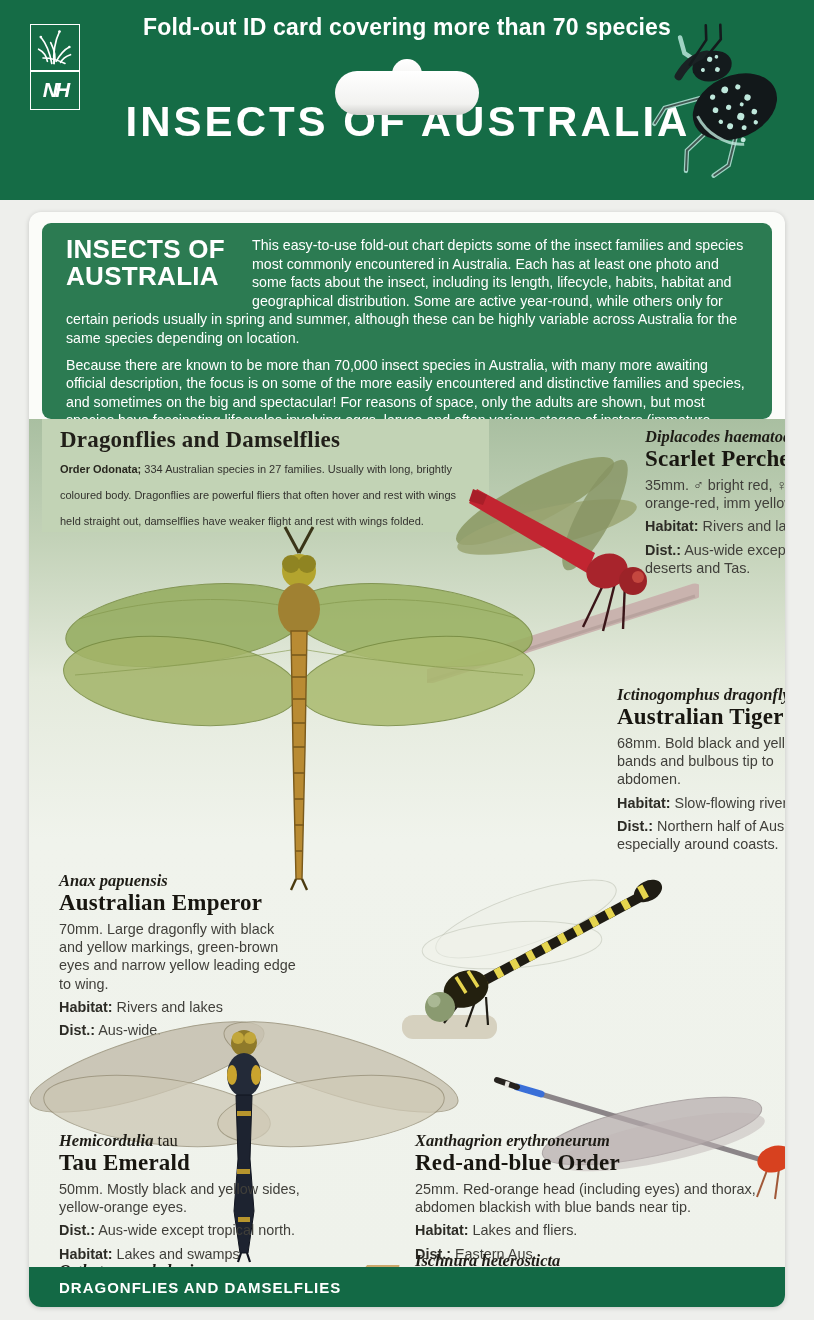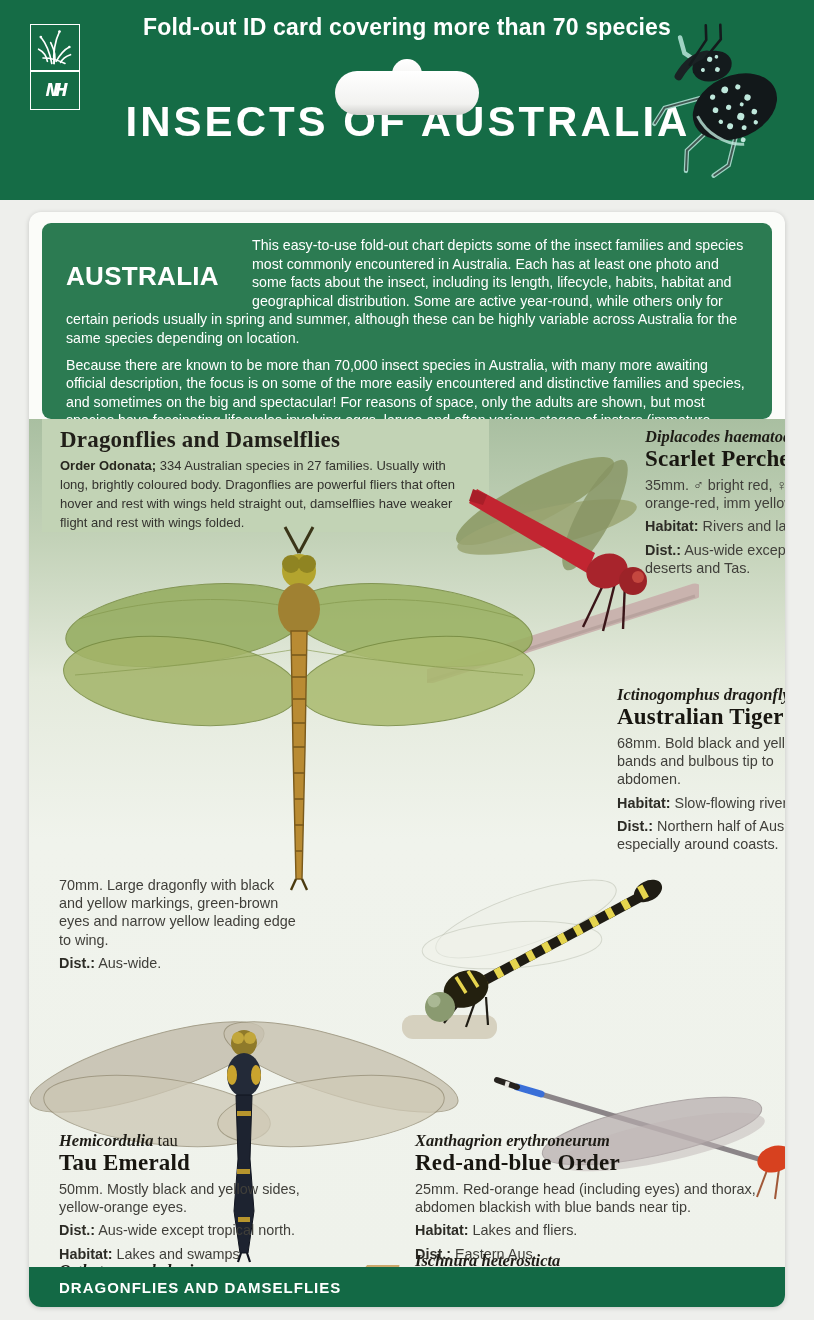--- a/index.html
+++ b/index.html
@@ -14,42 +14,42 @@
   
   .header{left:0;top:0;width:814px;height:200px;background:#156c46;}
   .tagline{left:0;top:14px;width:814px;text-align:center;color:#fff;
     font-size:23px;font-weight:600;letter-spacing:.2px;}
   .big-title{left:1px;top:98px;width:814px;text-align:center;color:#fff;
     font-size:42px;font-weight:800;letter-spacing:3px;}
   .logo{left:30px;top:24px;width:50px;height:86px;}
   .logo .cell{border:1.6px solid #fff;box-sizing:border-box;width:50px;}
   .logo .cell.top{height:48px;}
   .logo .cell.bot{height:40px;margin-top:-1.6px;display:flex;align-items:center;justify-content:center;}
-  .logo-mono{color:#fff;font-family:Liberation Mono, monospace;font-style:italic;
+  .logo-mono{color:#fff;font-family:Liberation Sans, sans-serif;font-style:italic;
     font-weight:700;font-size:21px;letter-spacing:-3px;}
   .hang-tab{left:330px;top:56px;width:154px;height:64px;}
 
   
   .card{left:29px;top:212px;width:756px;height:1095px;background:#fbfcf9;
     border-radius:12px;box-shadow:0 1px 5px rgba(0,0,0,.18);}
   .intro-panel{left:13px;top:11px;width:730px;height:196px;background:#2c7b52;
     border-radius:9px;box-sizing:border-box;padding:13px 24px 10px 24px;color:#fff;}
   .intro-panel p{margin:0;font-size:14.2px;line-height:18.6px;}
   .intro-panel p + p{margin-top:8px;}
   .intro-head{float:left;width:172px;height:74px;margin-right:14px;
     font-size:26px;font-weight:800;line-height:27px;letter-spacing:.3px;}
 
   .content{left:0px;top:207px;width:756px;height:849px;overflow:hidden;
     background:linear-gradient(180deg,#a9bfa1 0px,#c3d2b8 120px,#e4eadc 260px,#f0f3ec 420px,#eff2eb 849px);}
 
   .sect-panel{left:13px;top:0px;width:447px;height:113px;background:#c2d3b5;
     box-sizing:border-box;padding:8px 16px 0 18px;}
   .sect-head{font-family:"Liberation Serif",serif;font-weight:700;font-size:23px;
     color:#211f19;letter-spacing:.2px;}
-  .sect-body{font-size:13px;line-height:19px;color:#33322e;margin-top:3px;}
+  .sect-body{font-size:11px;line-height:26px;color:#33322e;margin-top:3px;}
   .sect-body b{color:#28271f;}
 
   
   .sp .latin{font-family:"Liberation Serif",serif;font-style:italic;font-weight:700;
     font-size:16.5px;color:#1e1c16;line-height:19px;}
   .sp .latin .suffix{font-style:normal;font-weight:400;}
   .sp .common{font-family:"Liberation Serif",serif;font-weight:700;font-size:23px;
     color:#181610;line-height:25px;letter-spacing:.2px;}
   .sp .desc{font-size:14.4px;line-height:18.2px;color:#403f3a;margin-top:5px;}
   .sp .line{font-size:14.4px;line-height:18.2px;color:#403f3a;margin-top:5px;}
@@ -157,21 +157,21 @@
       </g>
     </svg>
   </div>
 </div>
 
 <div class="abs card">
 
   <div class="abs intro-panel">
     <p>
       <span class="intro-head">
-        <br>
+        <span>INSECTS OF</span><br>
         <span>AUSTRALIA</span>
       </span><span>This easy-to-use fold-out chart depicts some of the insect families and species most commonly encountered in Australia. Each has at least one photo and some facts about the insect, including its length, lifecycle, habits, habitat and geographical distribution. Some are active year-round, while others only for certain periods usually in spring and summer, although these can be highly variable across Australia for the same species depending on location.</span>
     </p>
     <p>Because there are known to be more than 70,000 insect species in Australia, with many more awaiting official description, the focus is on some of the more easily encountered and distinctive families and species, and sometimes on the big and spectacular! For reasons of space, only the adults are shown, but most species have fascinating lifecycles involving eggs, larvae and often various stages of instars (immature insects).</p>
   </div>
 
   <div class="abs content">
 
     <div class="abs sect-panel">
       <div class="sect-head">Dragonflies and Damselflies</div>
@@ -235,21 +235,24 @@
             <path d="M235 274 h11"></path>
             <path d="M235 300 h10"></path>
             <path d="M236 326 h9"></path>
             <path d="M236 352 h8"></path>
         </g>
         <path d="M237 380 l-5 11 M243 380 l5 11" stroke="#4a3a10" stroke-width="2.4" fill="none"></path>
       </svg>
     </div>
 
     <div class="abs sp" style="left:30px;top:452px;width:242px;">
+      <div class="latin"><span>Anax papuensis</span><span class="suffix"></span></div>
+      <div class="common">Australian Emperor</div>
       <div class="desc">70mm. Large dragonfly with black and yellow markings, green-brown eyes and narrow yellow leading edge to wing.</div>
+      <div class="line"><b>Habitat:</b><span> Rivers and lakes</span></div>
       <div class="line"><b>Dist.:</b><span> Aus-wide.</span></div>
     </div>
 
     <div class="abs photo" style="left:345px;top:418px;">
       <svg width="310" height="214" viewBox="0 0 310 214">
         <rect x="28" y="178" width="95" height="24" rx="11" fill="#cfc8b4" opacity=".8"></rect>
         <ellipse cx="152" cy="82" rx="95" ry="25" fill="#eef0e8" opacity=".55" stroke="#b9bdae" transform="rotate(-19 152 82)"></ellipse>
         <ellipse cx="138" cy="108" rx="90" ry="23" fill="#f0f2ea" opacity=".5" stroke="#b9bdae" transform="rotate(-4 138 108)"></ellipse>
         <g stroke="#1f1c14" stroke-width="2.2" fill="none">
           <path d="M92 158 L70 186"></path>

